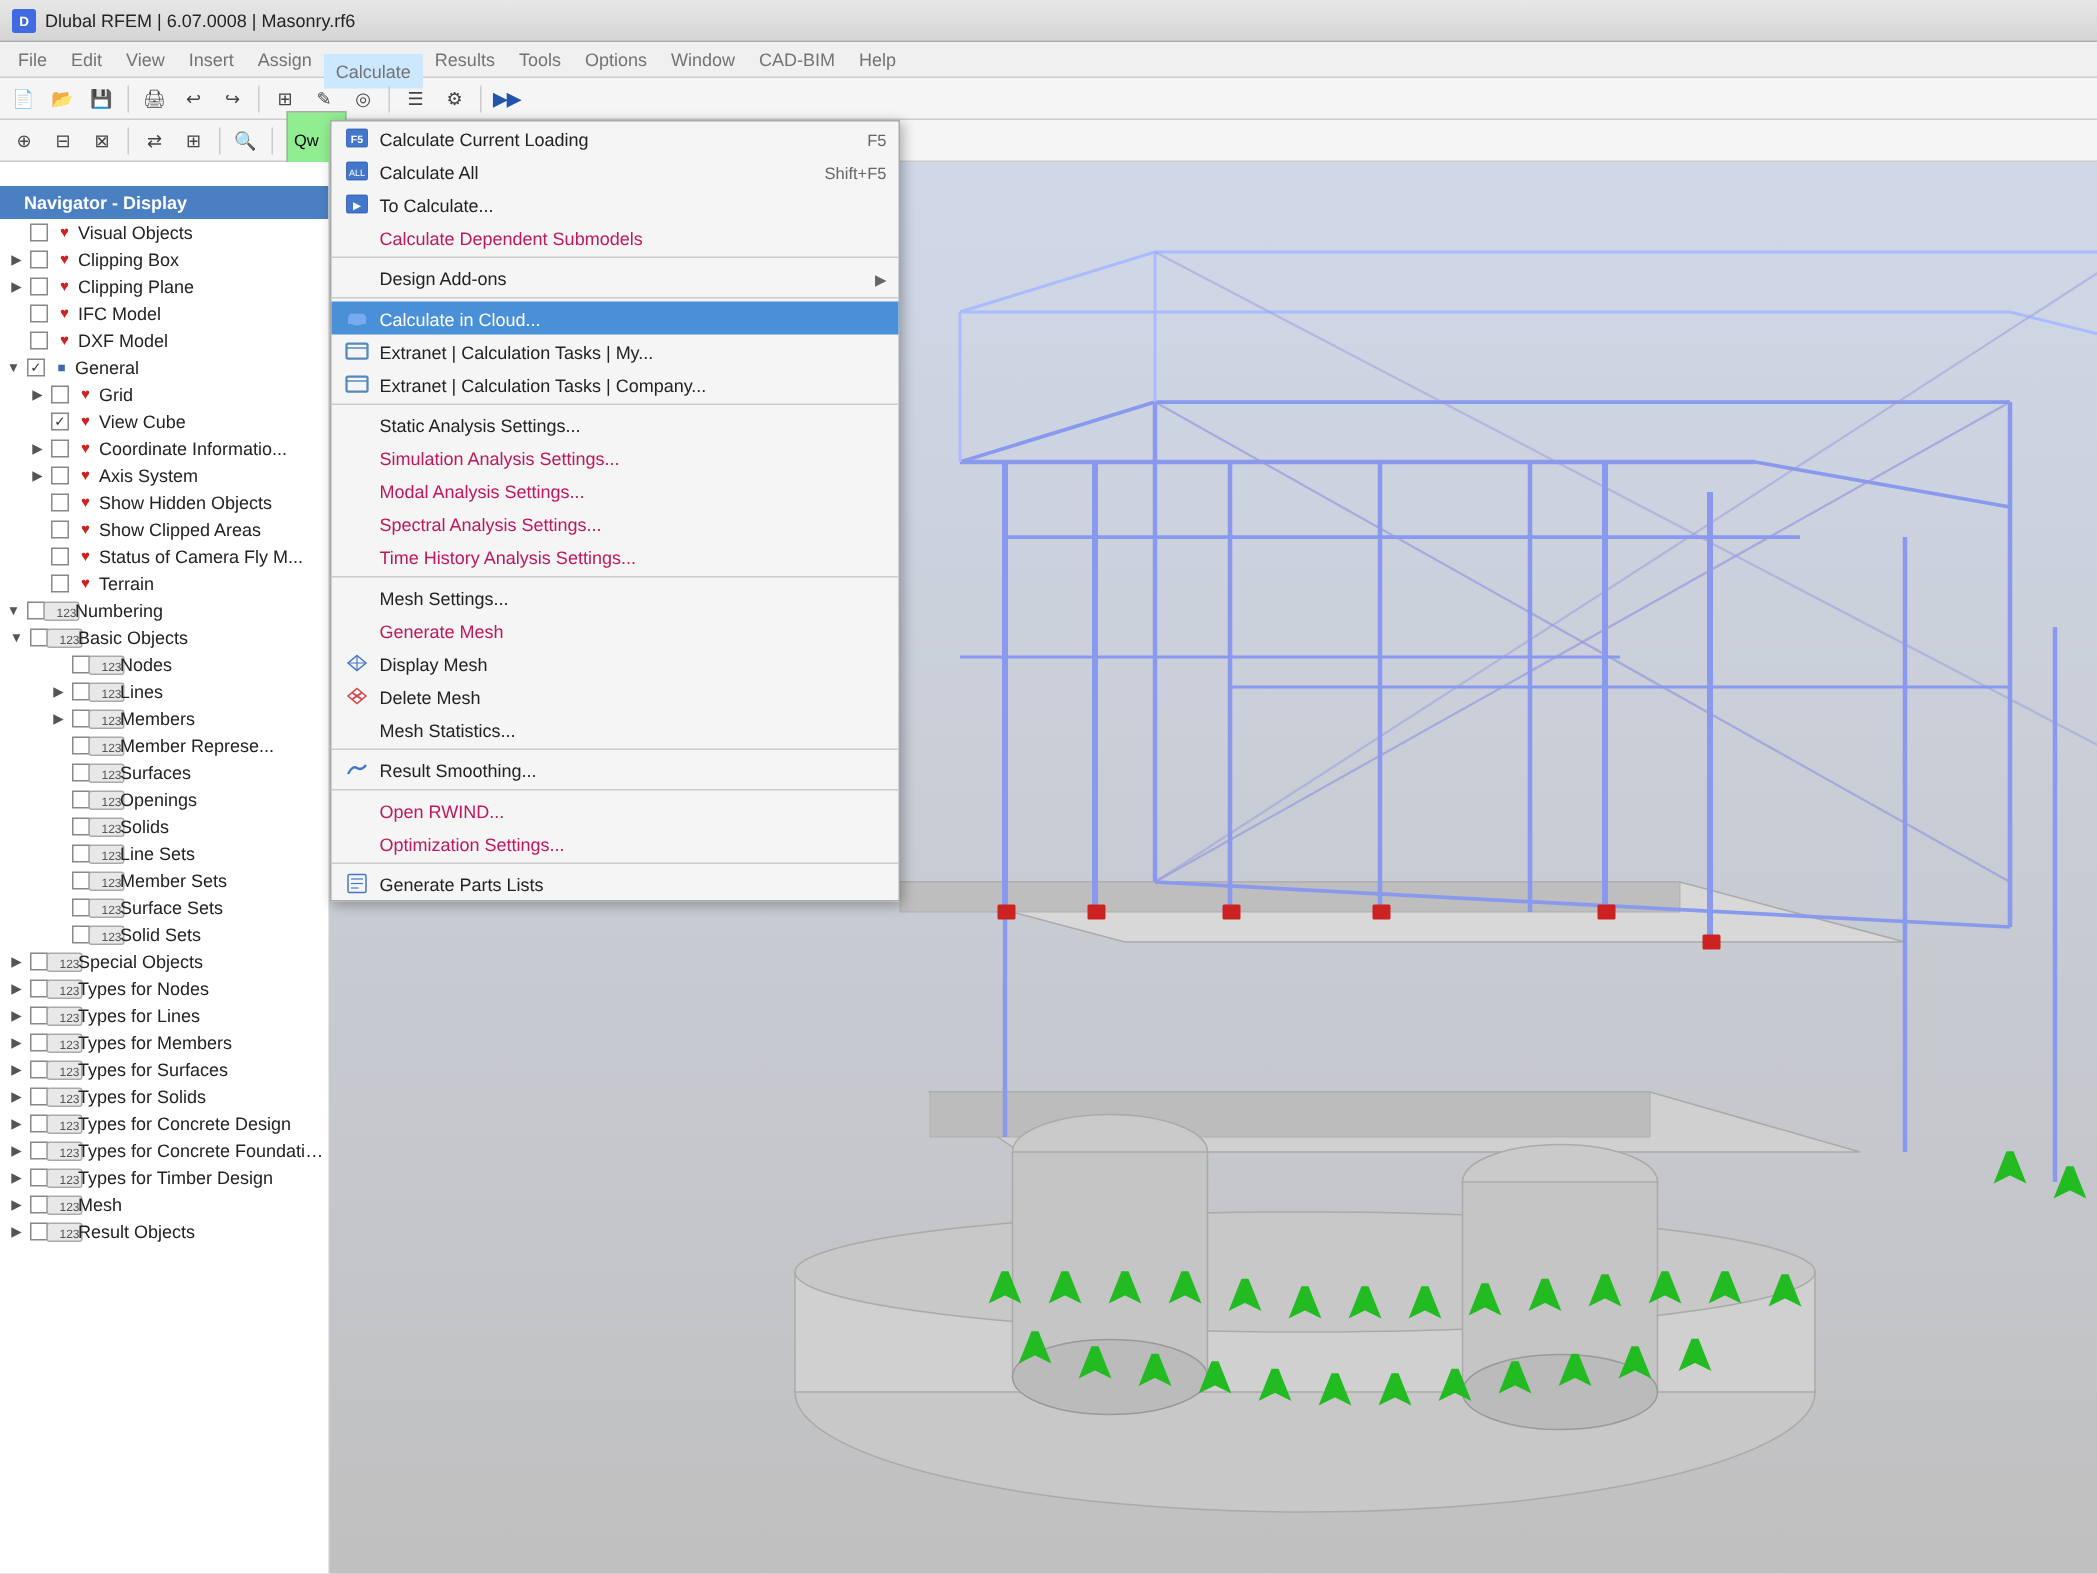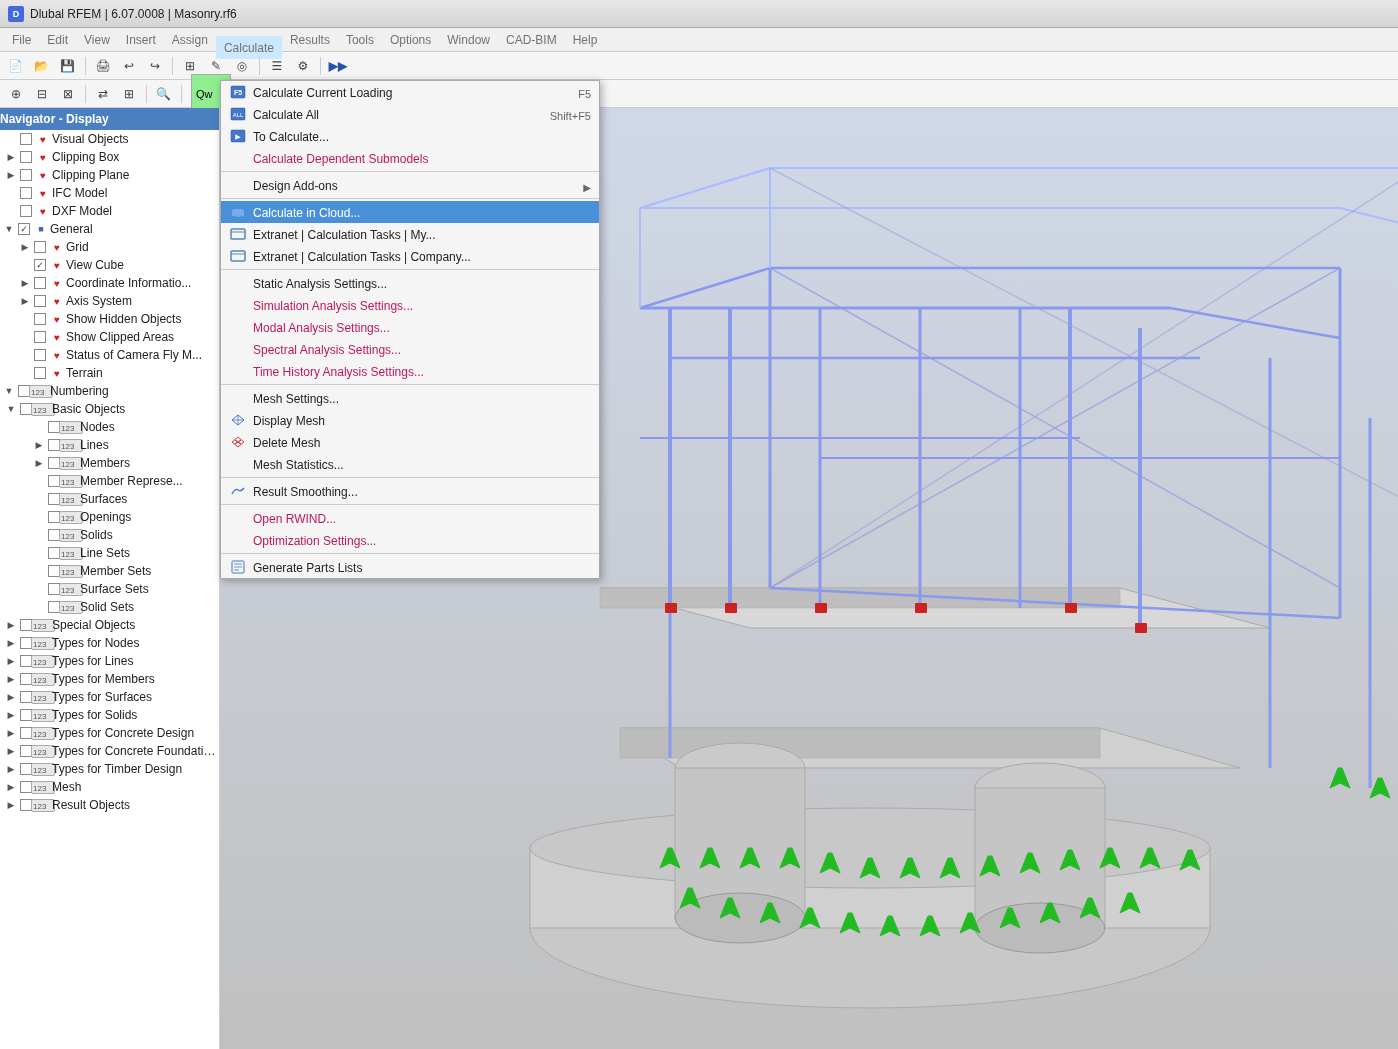--- a/index.html
+++ b/index.html
@@ -83,23 +83,24 @@
       min-width: 220px;
       background: #fff;
       border-right: 1px solid #ccc;
       overflow-y: auto;
       overflow-x: hidden;
     }
 
     .navigator-title {
       background: #4a7fc1;
       color: white;
-      padding: 4px 0;
+      padding: 4px 16px;
       font-size: 12px;
       font-weight: bold;
+      margin-top: 16px;
     }
 
     .tree-item {
       display: flex;
       align-items: center;
       padding: 1px 0;
       font-size: 12px;
       color: #222;
       cursor: pointer;
       min-height: 18px;
@@ -138,21 +139,21 @@
 
     .heart-icon { color: #cc2222; }
     .num-icon {
       background: #e8e8e8;
       border: 1px solid #aaa;
       border-radius: 2px;
       font-size: 8px;
       color: #555;
       padding: 0 1px;
       min-width: 24px;
-      text-align: left;
+      text-align: right;
       height: 13px;
       line-height: 13px;
       display: inline-block;
       flex-shrink: 0;
     }
 
     .tree-label { flex: 1; overflow: hidden; text-overflow: ellipsis; }
 
     .indent-1 { padding-left: 4px; }
     .indent-2 { padding-left: 18px; }
@@ -838,20 +839,24 @@
     </div>
 
 
     <div class="menu-sep"></div>
 
     <div class="menu-dropdown-item">
       <div class="menu-item-icon"></div>
       <div class="menu-item-label">Mesh Settings...</div>
     </div>
 
+    <div class="menu-dropdown-item disabled">
+      <div class="menu-item-icon"></div>
+      <div class="menu-item-label">Generate Mesh</div>
+    </div>
 
     <div class="menu-dropdown-item">
       <div class="menu-item-icon">
         <svg width="16" height="14" viewBox="0 0 16 14">
             <polygon points="8,2 14,7 8,12 2,7" fill="none" stroke="#4477cc" stroke-width="1"></polygon>
             <line x1="2" y1="7" x2="14" y2="7" stroke="#4477cc" stroke-width="0.8"></line>
             <line x1="8" y1="2" x2="8" y2="12" stroke="#4477cc" stroke-width="0.8"></line>
           </svg>
       </div>
       <div class="menu-item-label">Display Mesh</div>

